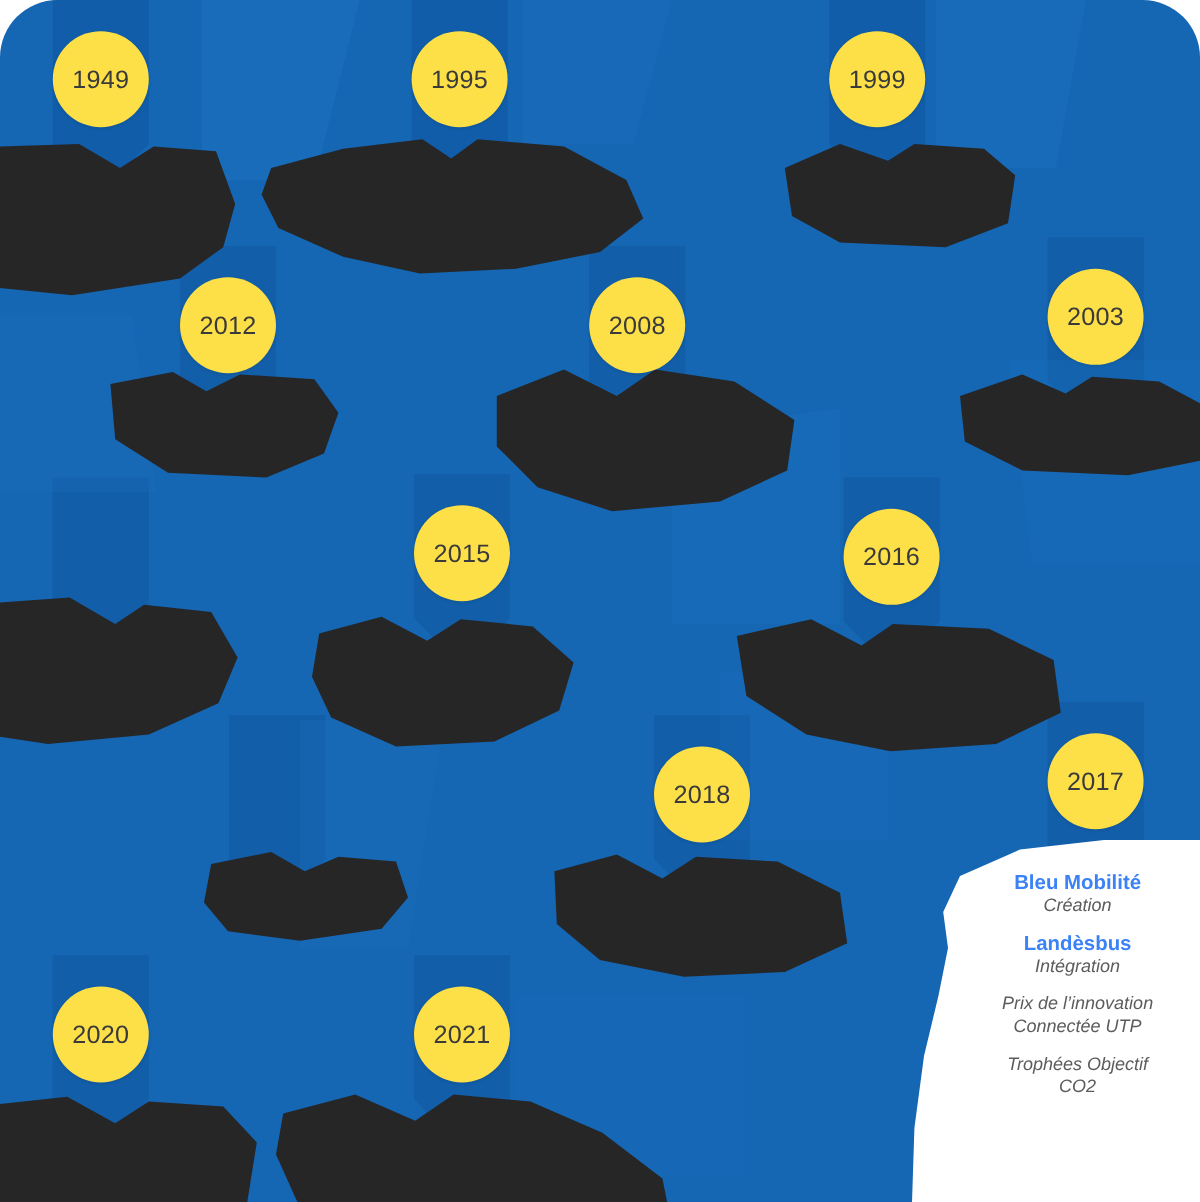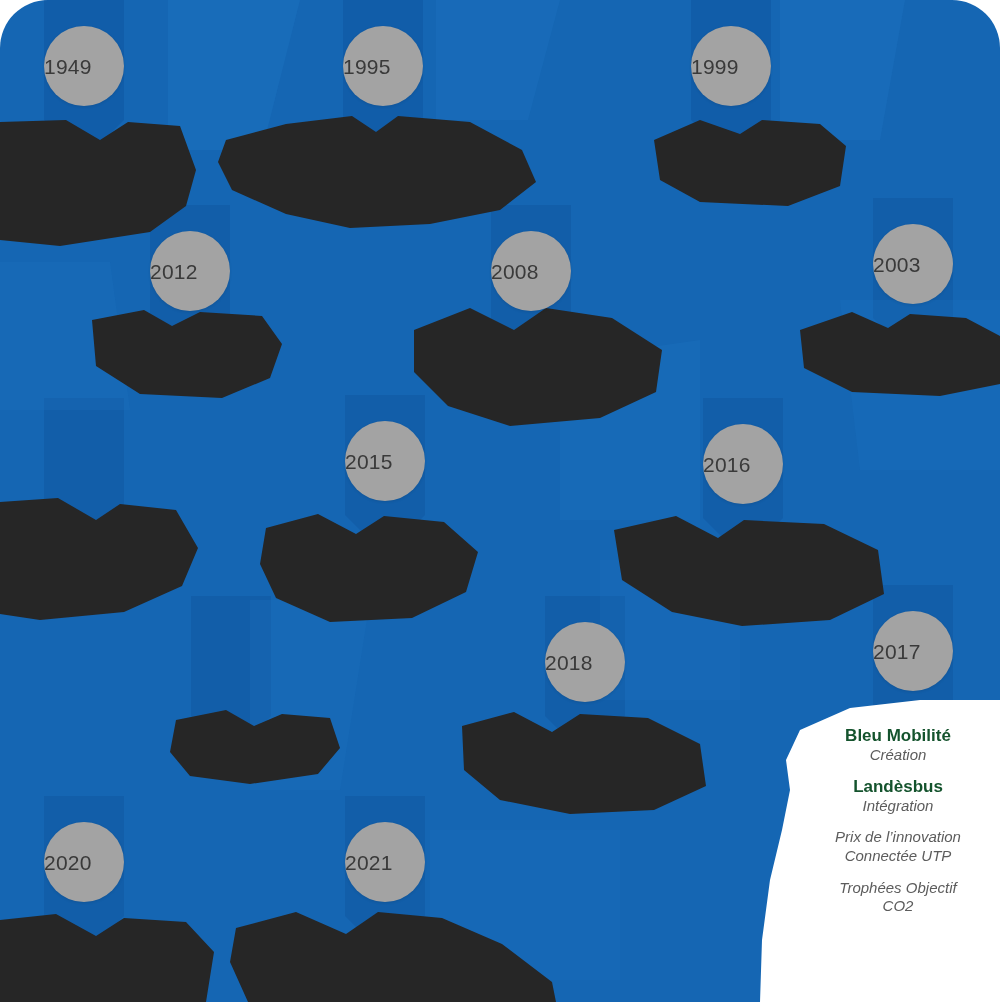--- a/index.html
+++ b/index.html
@@ -47,23 +47,24 @@
     position: absolute;
     inset: 0;
     z-index: 4;
   }
 
   .year-marker {
     position: absolute;
     width: 80px;
     height: 80px;
     border-radius: 50%;
-    background: #a3a3a3;
+    background: #fde047;
     display: flex;
     align-items: center;
+    justify-content: center;
     box-shadow: 0 1px 3px rgba(0,0,0,0.10);
     cursor: pointer;
   }
   .year-marker .year-label {
     font-family: "Liberation Sans", sans-serif;
     font-size: 21px;
     font-weight: 400;
     color: #3a3a3a;
     letter-spacing: 0.2px;
     line-height: 1;
@@ -79,21 +80,21 @@
     width: 196px;
     text-align: center;
   }
   .entry { margin-bottom: 13px; }
   .entry:last-child { margin-bottom: 0; }
 
   .entry-title {
     font-family: "Liberation Sans", sans-serif;
     font-size: 17px;
     font-weight: bold;
-    color: #14532d;
+    color: #3b82f6;
     line-height: 1.18;
   }
   .entry-sub {
     font-family: "Liberation Sans", sans-serif;
     font-size: 15px;
     font-style: italic;
     color: #5c5c5c;
     line-height: 1.2;
   }
   .entry-award {

